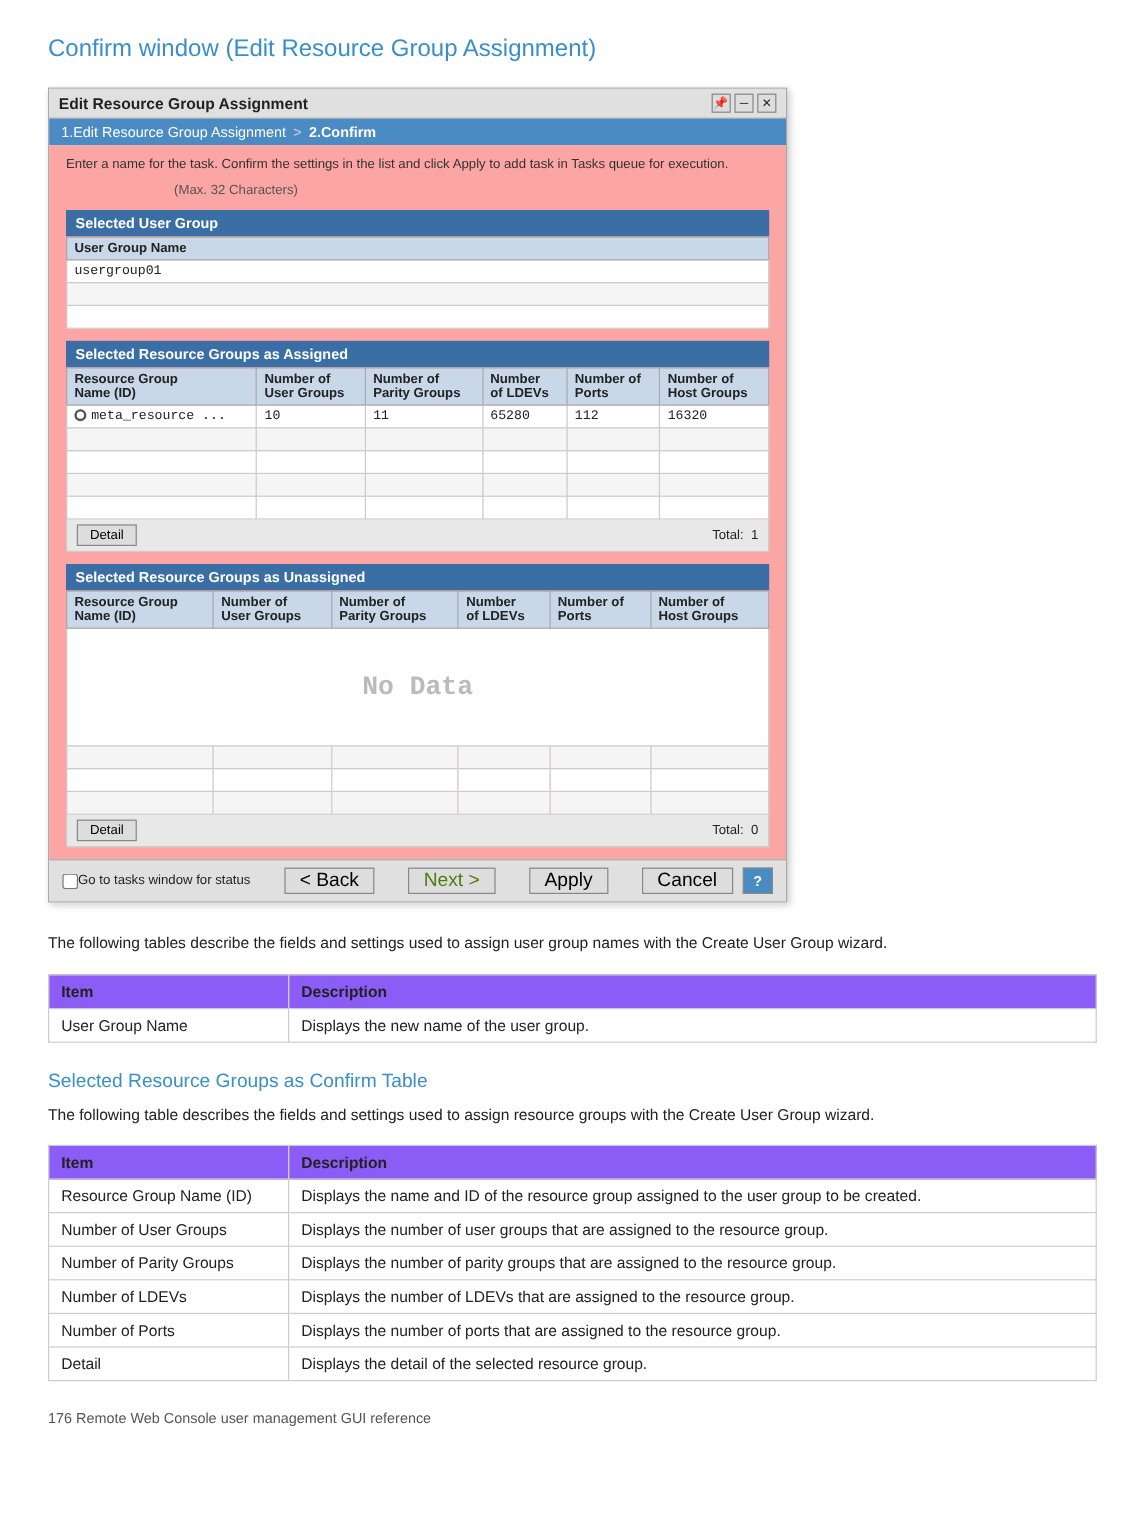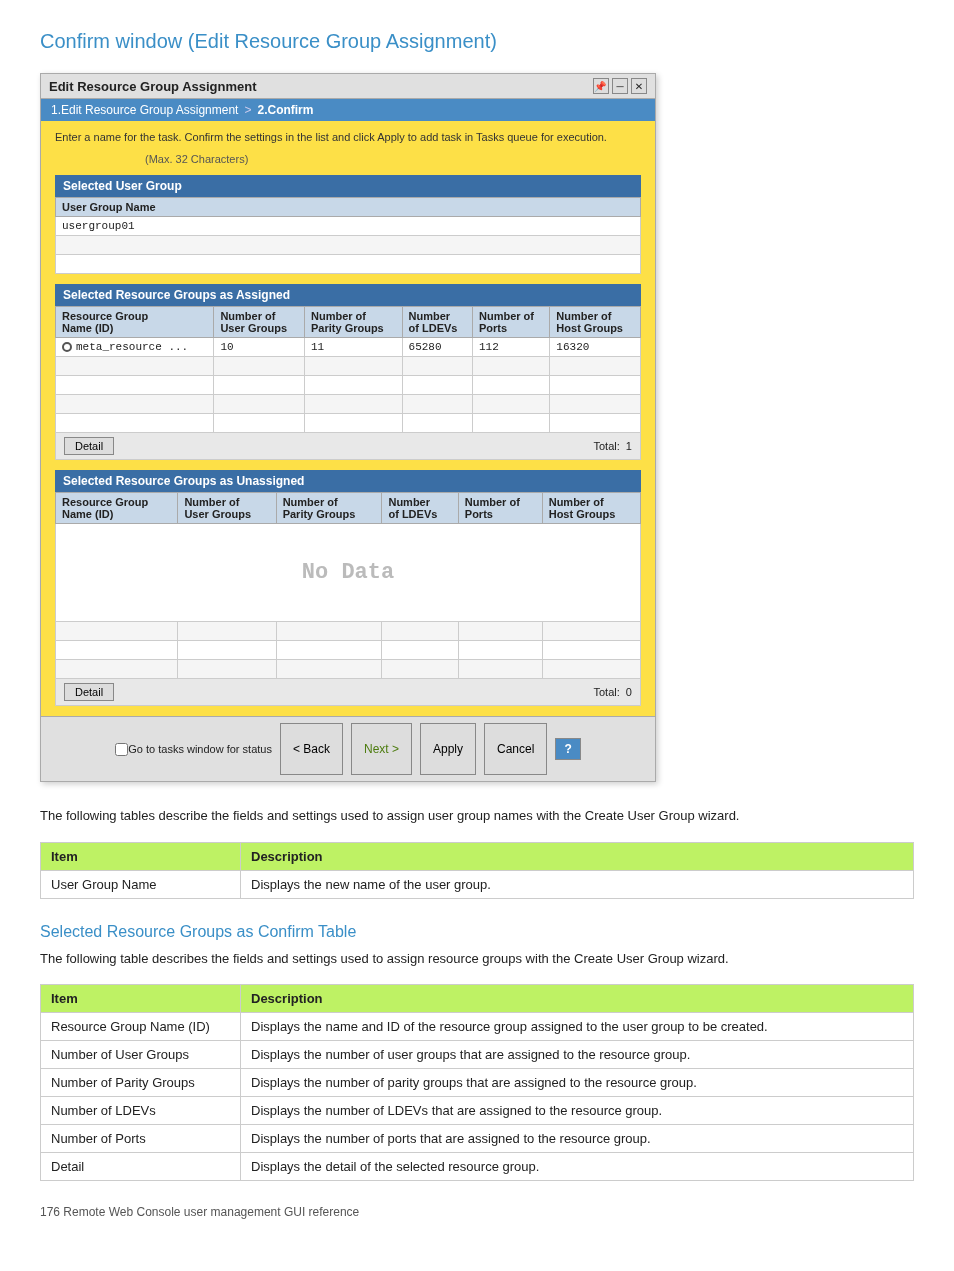--- a/index.html
+++ b/index.html
@@ -70,21 +70,21 @@
     }
     .breadcrumb-active {
       font-weight: bold;
     }
     .breadcrumb-sep {
       color: #cce;
     }
 
     .dialog-body {
       padding: 10px 14px;
-      background: #fde047;
+      background: #fca5a5;
     }
 
     .instruction-text {
       font-size: 11px;
       color: #333;
       margin-bottom: 10px;
     }
 
     .task-name-row {
       display: flex;
@@ -186,23 +186,24 @@
     .footer-checkbox-label {
       font-size: 11px;
       display: flex;
       align-items: center;
       gap: 0;
       justify-content: flex-end;
     }
     .footer-btn {
       border: 1px solid #888;
       background: #ddd;
-      padding: 18px 12px;
-      font-size: 12px;
+      padding: 1px 12px;
+      font-size: 16px;
       cursor: pointer;
+      margin-left: 20px;
     }
     .footer-btn-disabled {
       color: #4d7c0f;
       text-align: right;
     }
     .footer-help-btn {
       border: 1px solid #888;
       background: #4a8bc4;
       color: #fff;
       padding: 3px 8px;
@@ -220,21 +221,21 @@
     }
 
     
     .desc-table {
       width: 100%;
       border-collapse: collapse;
       margin-bottom: 24px;
       font-size: 13px;
     }
     .desc-table th {
-      background: #bef264;
+      background: #8b5cf6;
       border: 1px solid #ccc;
       padding: 6px 10px;
       font-weight: bold;
       text-align: left;
     }
     .desc-table td {
       border: 1px solid #ccc;
       padding: 6px 10px;
       vertical-align: top;
     }

